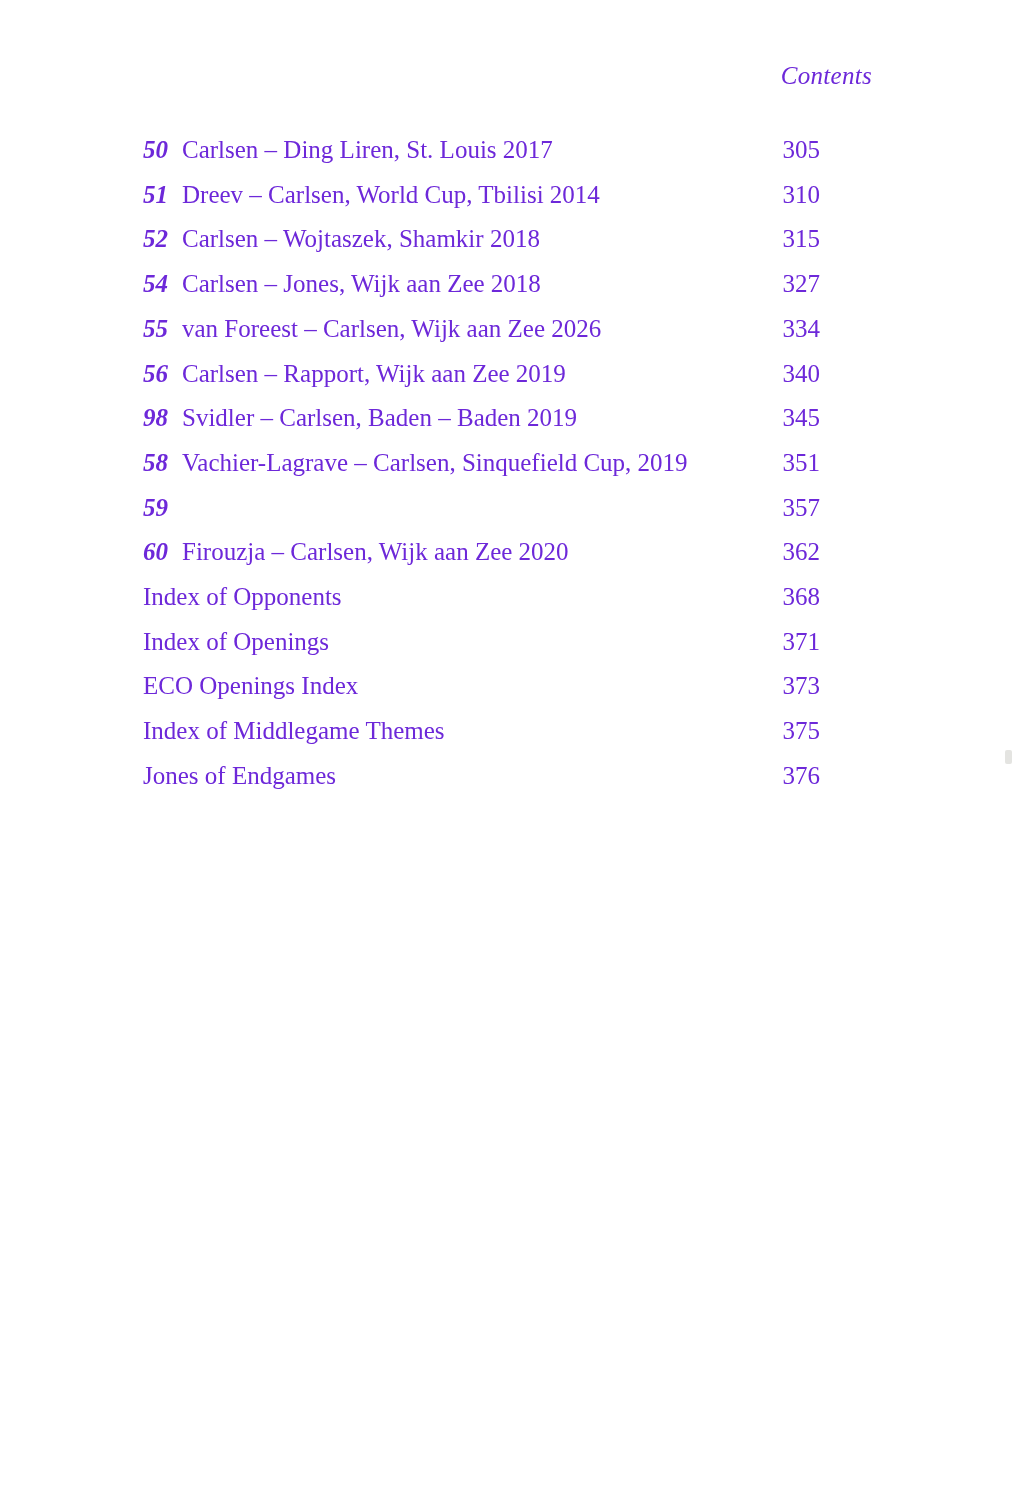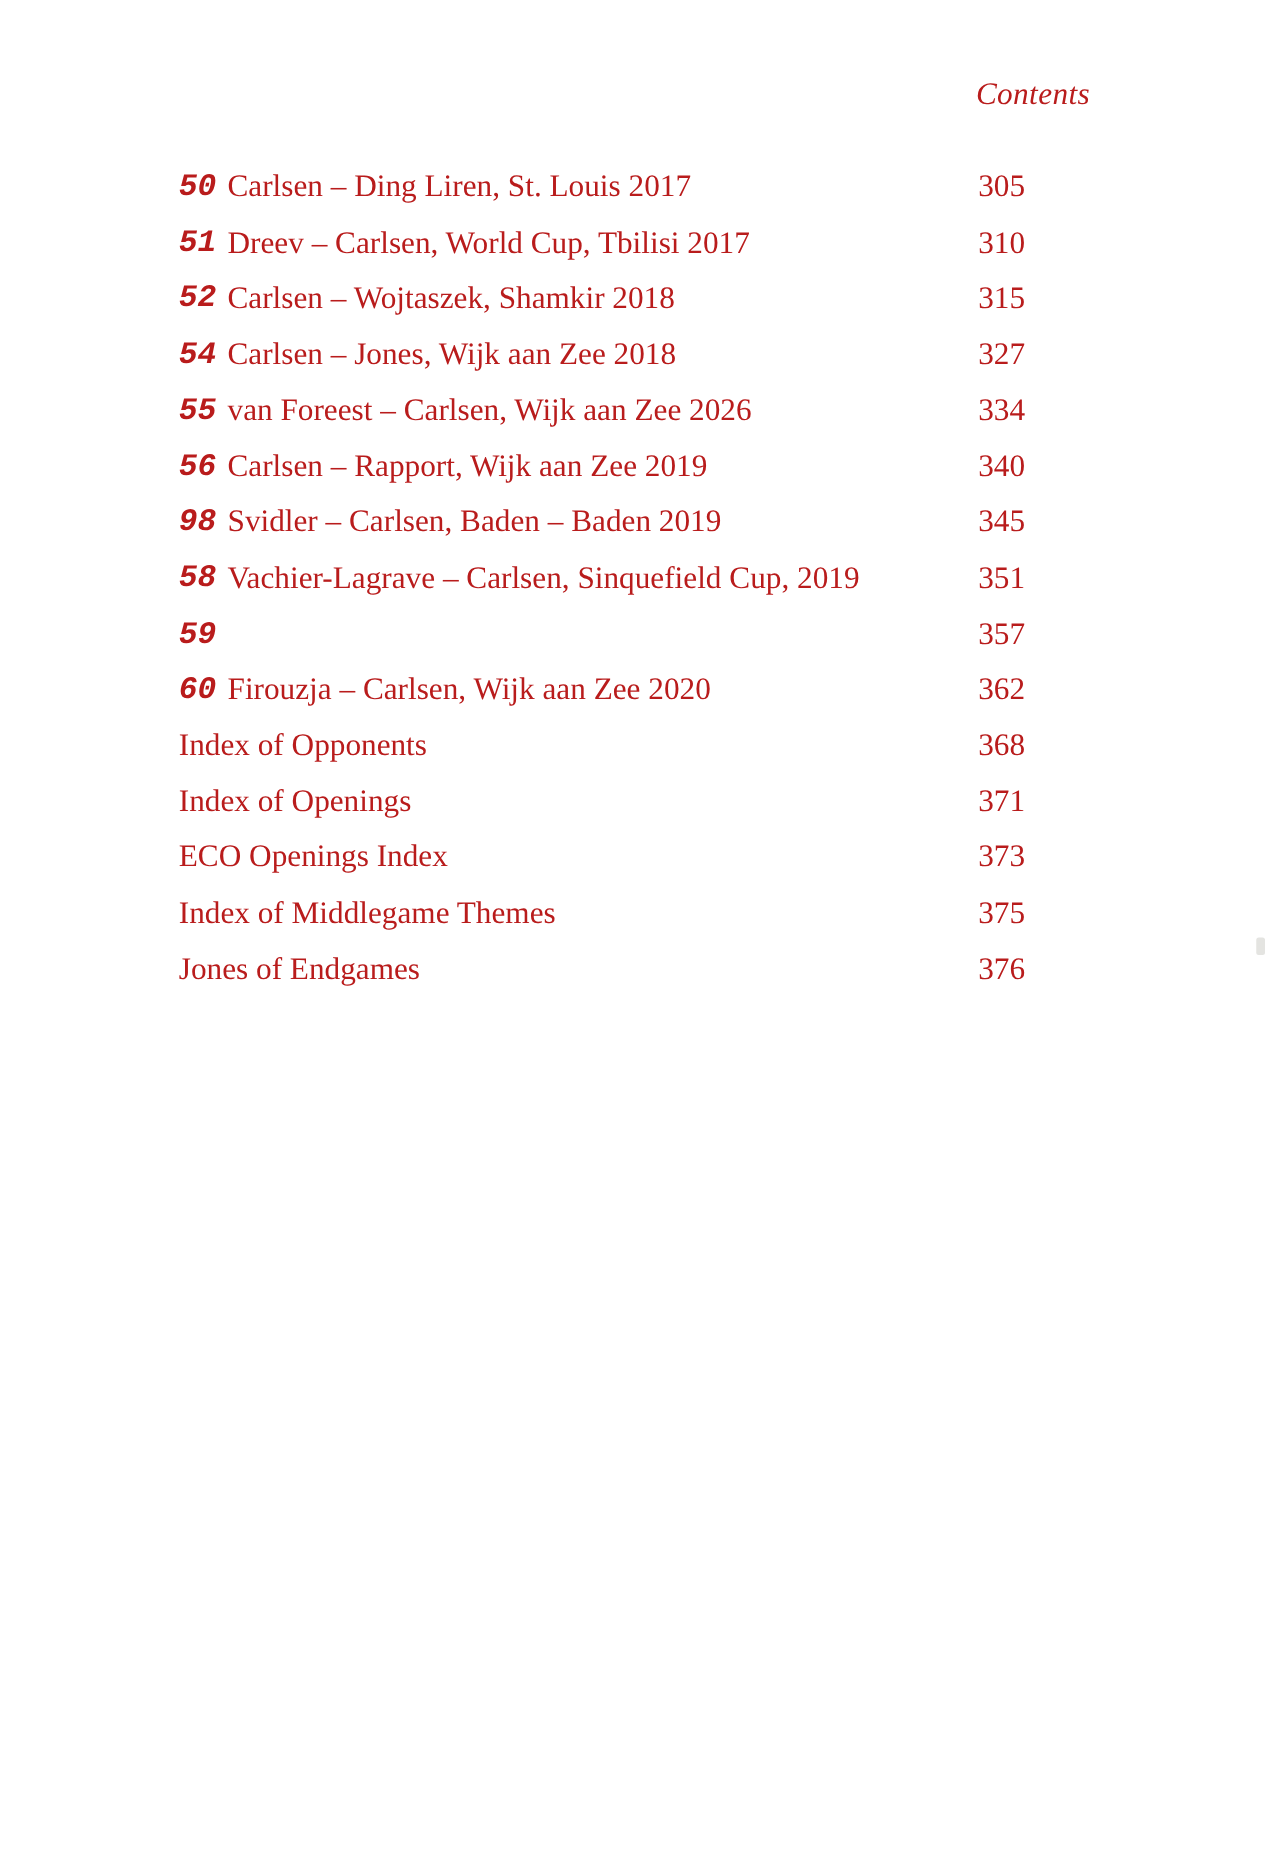--- a/index.html
+++ b/index.html
@@ -6,21 +6,21 @@
     margin: 0;
     padding: 0;
     background: #ffffff;
   }
   .page {
     position: relative;
     width: 1012px;
     height: 1128px;
     background: #ffffff;
     font-family: "Liberation Serif", "DejaVu Serif", serif;
-    color: #b91c1c;
+    color: #6d28d9;
     overflow: hidden;
   }
   .contents-header {
     position: absolute;
     top: 59px;
     right: 140px;
     font-style: italic;
     font-size: 25px;
     line-height: 34px;
     letter-spacing: 0.3px;
@@ -35,21 +35,20 @@
     display: flex;
     line-height: 44.7px;
     white-space: nowrap;
     font-size: 25px;
   }
   .game-num {
     flex: none;
     width: 39px;
     font-weight: bold;
     font-style: italic;
-    font-family: Liberation Mono, monospace;
   }
   .game-title {
     flex: none;
   }
   .row-spacer {
     flex: 1 1 auto;
   }
   .page-num {
     flex: none;
     text-align: center;
@@ -83,21 +82,21 @@
   <div class="toc">
   <div class="toc-row">
     <span class="game-num">50</span>
     <span class="game-title">Carlsen – Ding Liren, St. Louis 2017</span>
     <span class="row-spacer"></span>
     <span class="page-num">305</span>
   </div>
 
   <div class="toc-row">
     <span class="game-num">51</span>
-    <span class="game-title">Dreev – Carlsen, World Cup, Tbilisi 2017</span>
+    <span class="game-title">Dreev – Carlsen, World Cup, Tbilisi 2014</span>
     <span class="row-spacer"></span>
     <span class="page-num">310</span>
   </div>
 
   <div class="toc-row">
     <span class="game-num">52</span>
     <span class="game-title">Carlsen – Wojtaszek, Shamkir 2018</span>
     <span class="row-spacer"></span>
     <span class="page-num">315</span>
   </div>

